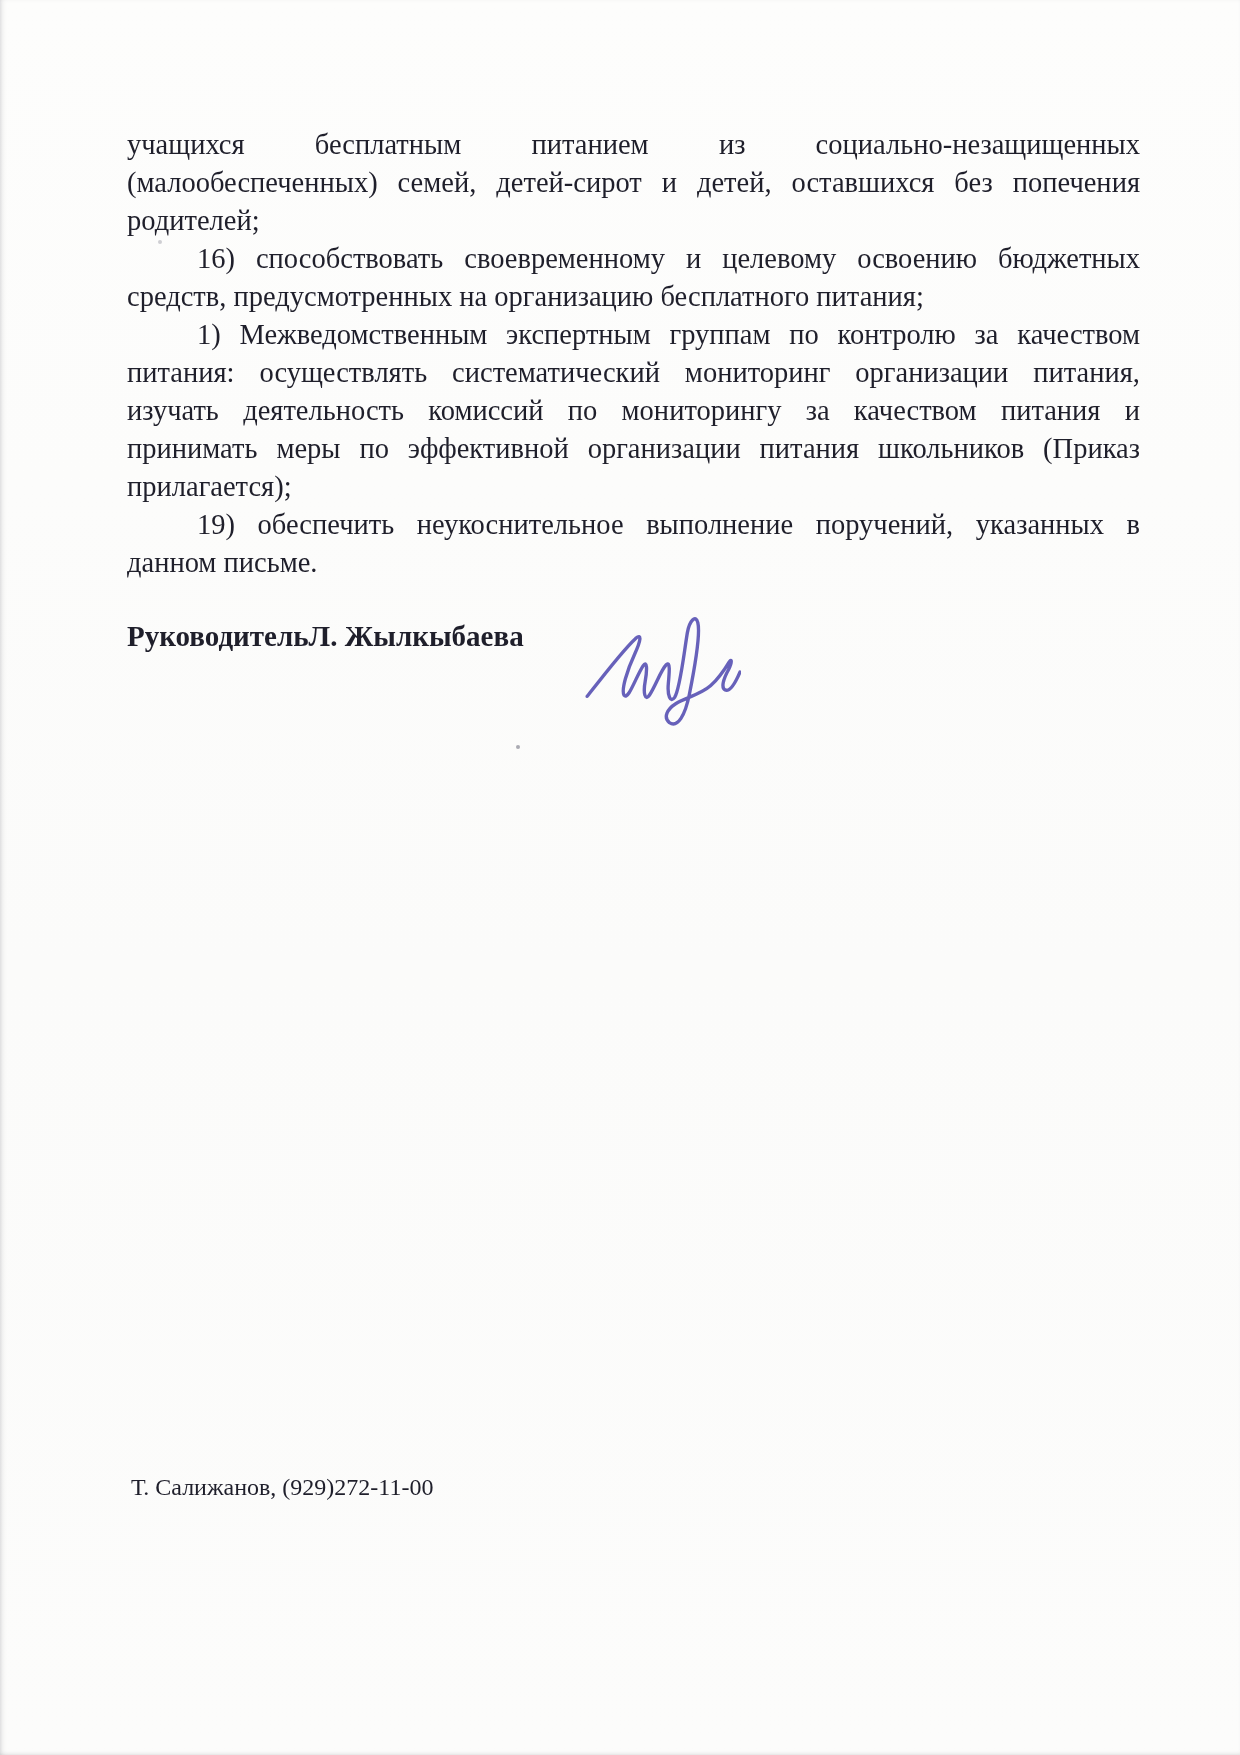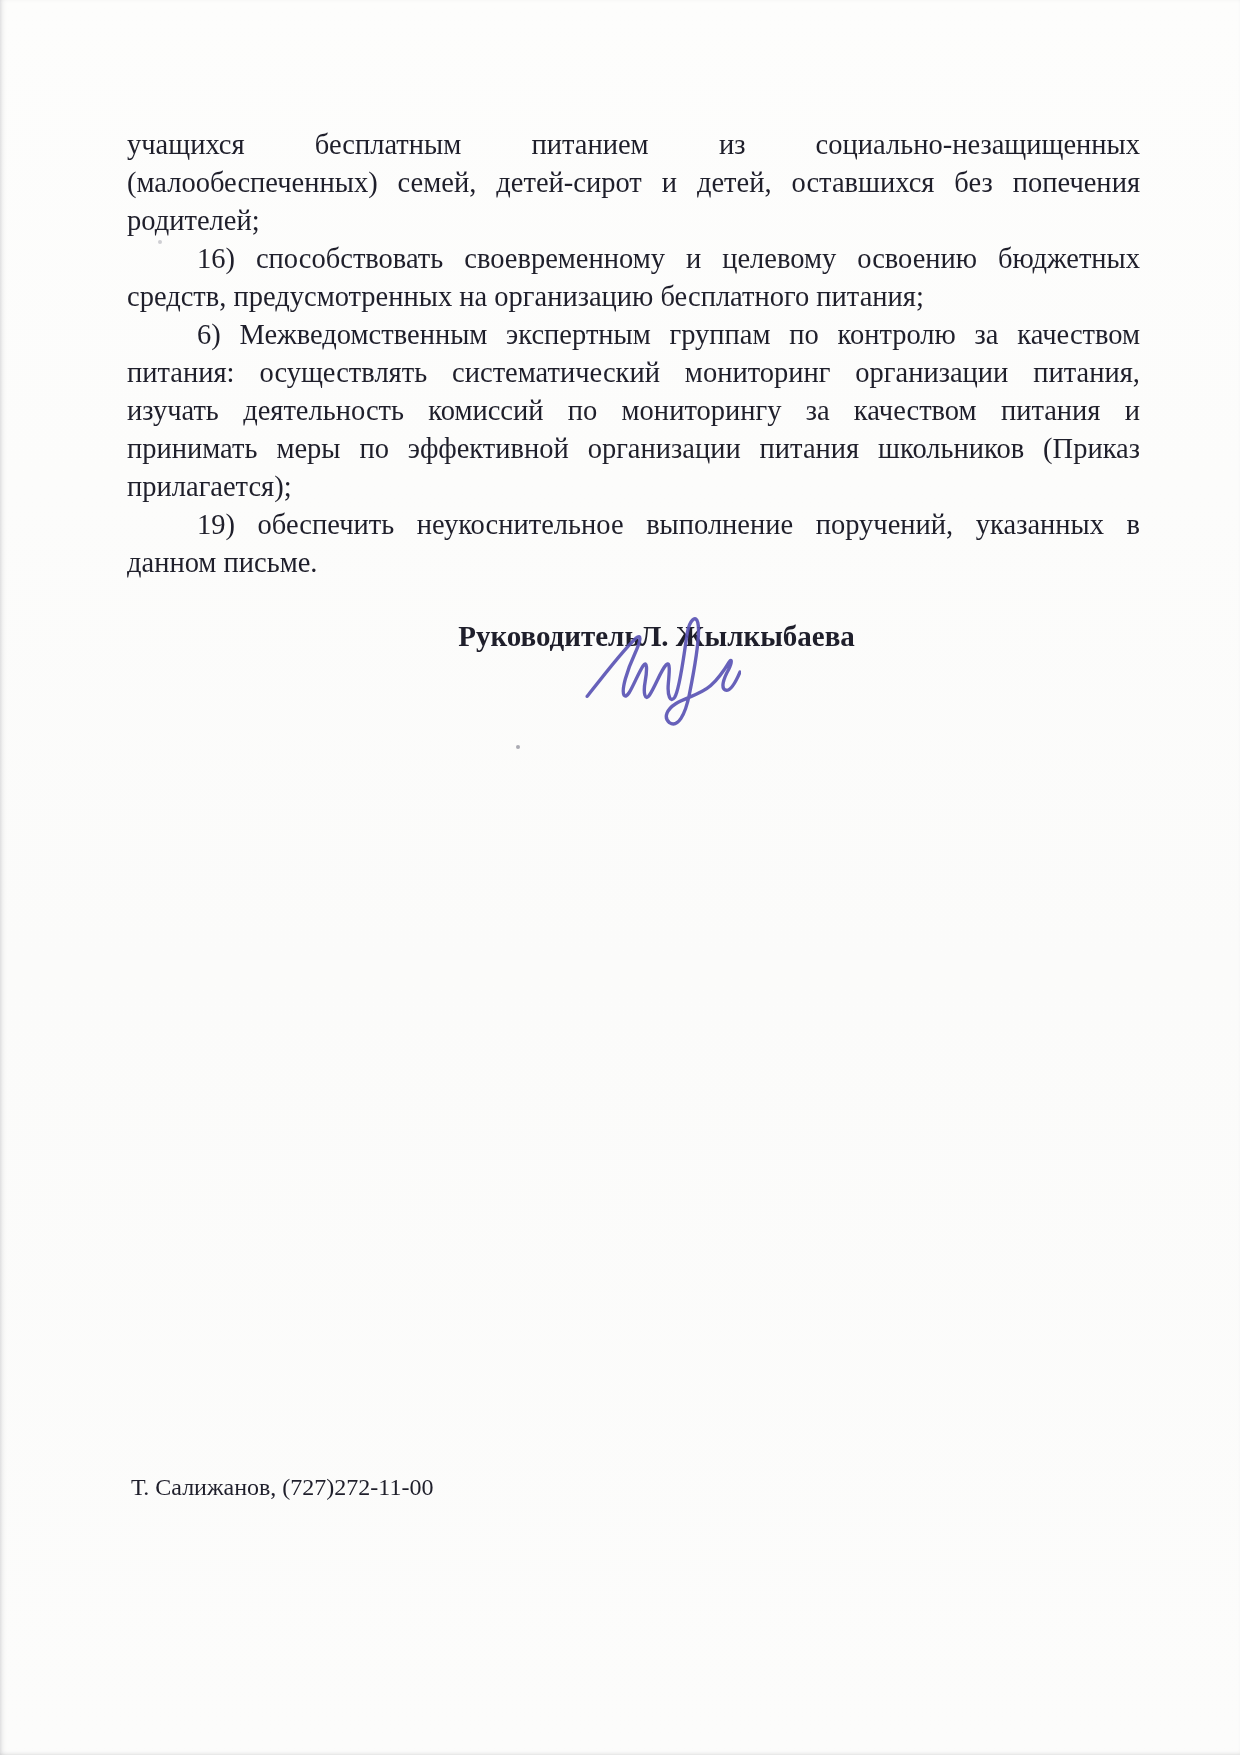--- a/index.html
+++ b/index.html
@@ -35,25 +35,24 @@
   .body-text p.indent {
     text-indent: 70px;
     font-family: Liberation Serif, serif;
   }
   .signoff-row {
     position: absolute;
     left: 127px;
     top: 618px;
     width: 1013px;
     display: flex;
-    justify-content: center;
+    justify-content: flex-start;
     font-size: 29px;
     font-weight: bold;
     line-height: 36px;
-    margin-left: 23px;
   }
   .signature-wrap {
     position: absolute;
     left: 583px;
     top: 612px;
     width: 158px;
     height: 116px;
   }
   .signature-wrap svg {
     width: 100%;
@@ -79,21 +78,21 @@
   .footer-contact div { white-space: nowrap; }
 </style>
 </head>
 <body>
 
 <div class="page">
 
   <div class="body-text">
     <p>учащихся бесплатным питанием из социально-незащищенных (малообеспеченных) семей, детей-сирот и детей, оставшихся без попечения родителей;</p>
     <p class="indent">16) способствовать своевременному и целевому освоению бюджетных средств, предусмотренных на организацию бесплатного питания;</p>
-    <p class="indent">6) Межведомственным экспертным группам по контролю за качеством питания: осуществлять систематический мониторинг организации питания, изучать деятельность комиссий по мониторингу за качеством питания и принимать меры по эффективной организации питания школьников (Приказ прилагается);</p>
+    <p class="indent">1) Межведомственным экспертным группам по контролю за качеством питания: осуществлять систематический мониторинг организации питания, изучать деятельность комиссий по мониторингу за качеством питания и принимать меры по эффективной организации питания школьников (Приказ прилагается);</p>
     <p class="indent">19) обеспечить неукоснительное выполнение поручений, указанных в данном письме.</p>
   </div>
 
   <div class="signoff-row">
     <span>Руководитель</span>
     <span>Л. Жылкыбаева</span>
   </div>
 
   <div class="signature-wrap">
     <svg viewBox="0 0 150 110" xmlns="http://www.w3.org/2000/svg">
@@ -117,16 +116,16 @@
                C141,44 142,47 138,55
                C133,64 131,72 135,74
                C140,76 146,64 149,57" fill="none" stroke="var(--signature_ink, #5a54b4)" stroke-width="3.2" stroke-linecap="round" stroke-linejoin="round" opacity="0.92"></path>
     </svg>
   </div>
 
   <span class="speck s1"></span>
   <span class="speck s2"></span>
 
   <div class="footer-contact">
-    <div>Т. Салижанов, (727)272-11-00</div>
+    <div>Т. Салижанов, (929)272-11-00</div>
   </div>
 
 </div>
 
 </body></html>

